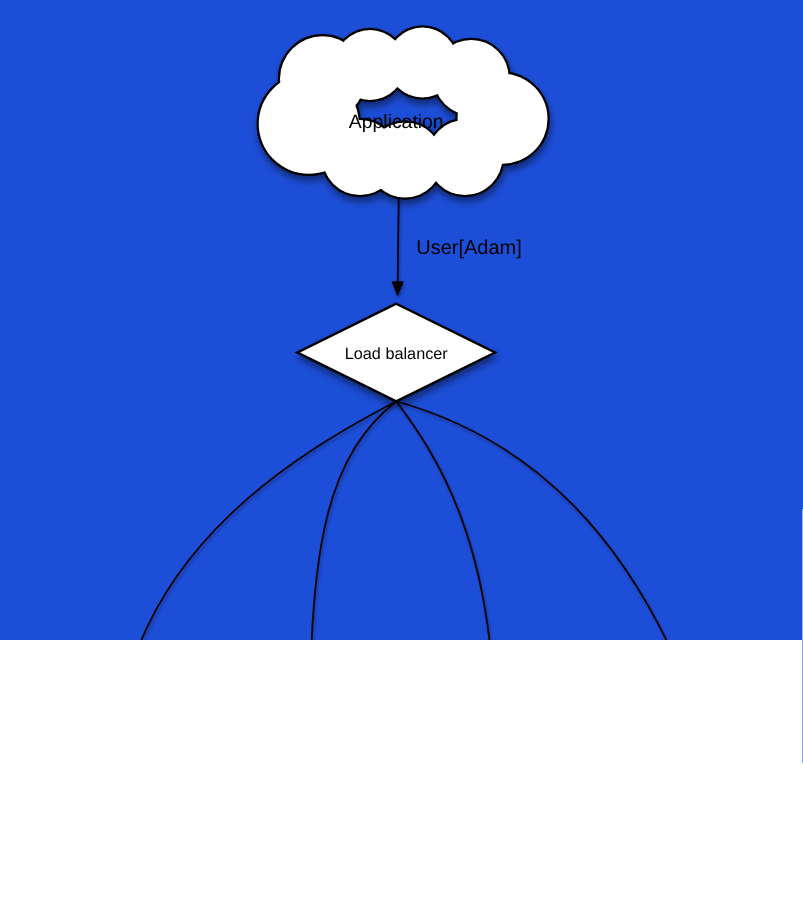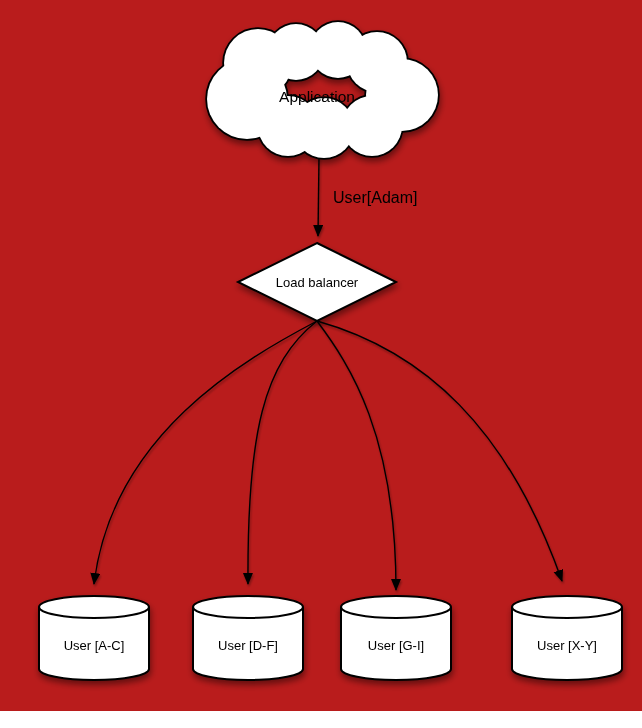--- a/index.html
+++ b/index.html
@@ -3,22 +3,22 @@
 <meta charset="utf-8">
 <style>
   html, body {
     margin: 0;
     padding: 0;
     background: #ffffff;
   }
   .canvas {
     position: relative;
     width: 642px;
-    height: 711px;
-    background: #b91c1c;
+    height: 512px;
+    background: #1d4ed8;
     overflow: hidden;
     font-family: "Liberation Sans", sans-serif;
   }
   svg { display: block; }
   .node-shape {
     fill: #ffffff;
     stroke: #000000;
   }
   .edge-path {
     fill: none;

